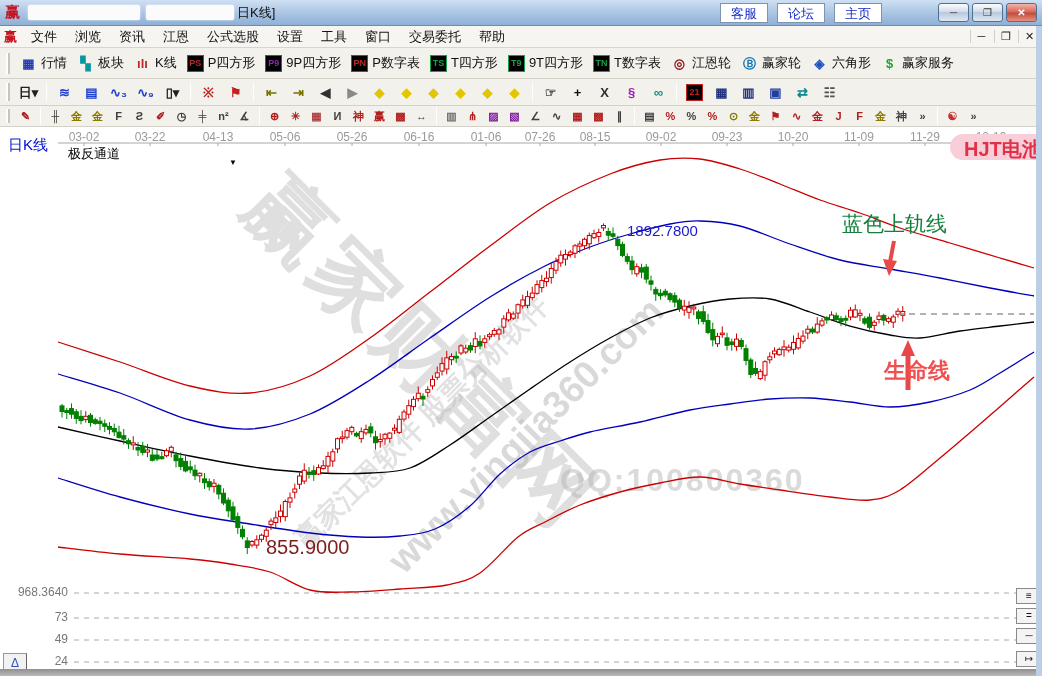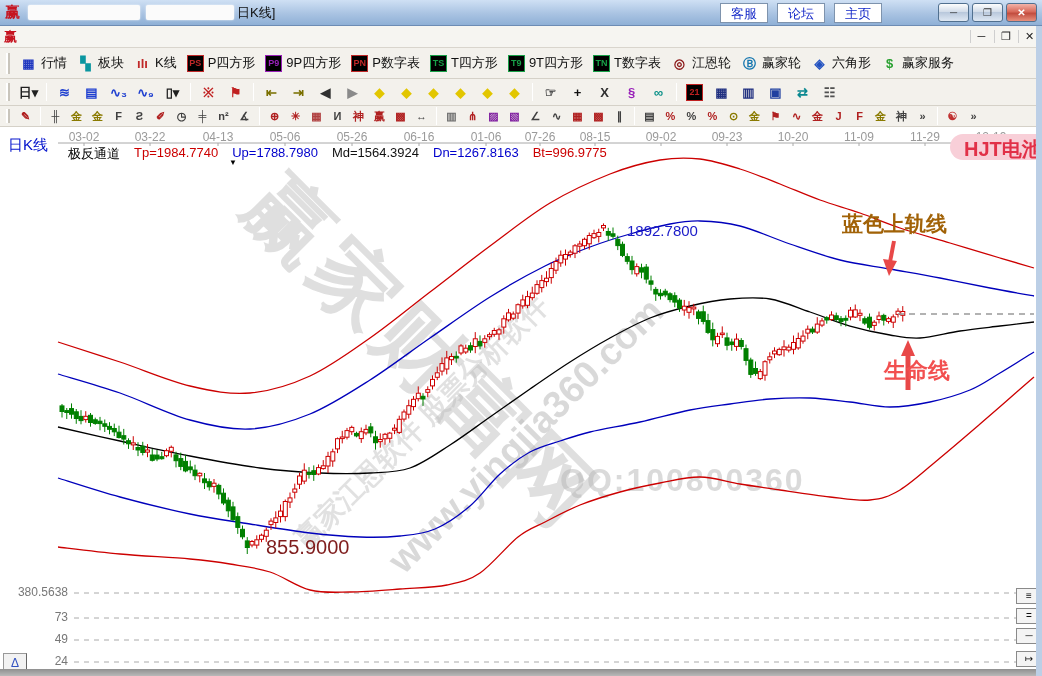--- a/index.html
+++ b/index.html
@@ -47,21 +47,21 @@
   .wm-qq{left:560px;top:335px;font-size:32px;letter-spacing:2px;color:rgba(182,182,182,.50)}
   .tab-kline{left:8px;top:9px;font-size:15px;color:#0010cc}
   .dates{left:0;top:3px;width:1036px;height:13px}
   .date{position:absolute;top:0;transform:translateX(-50%);font-size:12px;color:#9a9a9a}
   .indrow{left:68px;top:18px;display:flex;gap:14px;font-size:13px}
   .ind-name{color:#000}
   .up-caret{left:229px;top:31px;font-size:8px;color:#000}
   .badge{left:950px;top:7px;height:26px;padding:2px 14px;background:#f8cfd8;border-radius:13px;color:#e13048;font-size:20px;font-weight:bold}
   .anno-peak{left:627px;top:95px;font-size:15px;color:#1a1ac8}
   .anno-trough{left:266px;top:409px;font-size:20px;color:#7f1d1d}
-  .anno-rail{left:842px;top:83px;font-size:21px;font-weight:bold;color:#a16207}
+  .anno-rail{left:842px;top:83px;font-size:21px;font-weight:normal;color:#15803d}
   .anno-life{left:884px;top:229px;font-size:22px;font-weight:bold;color:#f25050}
   .scale-lbl{position:absolute;z-index:3;text-align:right;font-size:12px;color:#777}
   .tri-btn{left:3px;top:526px;width:24px;height:20px;background:#f2f2f2;border:1px solid #999;border-right-color:#666;
     text-align:center;font-size:12px;color:#3050c0;line-height:18px;cursor:pointer}
   .rbtn{position:absolute;left:1016px;width:26px;height:16px;background:#f4f4f4;border:1px solid #8a8a8a;z-index:3;
     font-size:10px;line-height:14px;text-align:center;color:#111;cursor:pointer}
   .hscroll{position:absolute;left:0;top:669px;width:1036px;height:7px;background:linear-gradient(#8f8f8f,#b9b9b9);z-index:5}
   .frame-r{position:absolute;left:1036px;top:26px;width:6px;height:650px;background:#bccfe6;z-index:5}
 </style>
 </head>
@@ -83,20 +83,32 @@
       <div class="winbtns" id="winbtns">
           <div class="winbtn">─</div>
           <div class="winbtn">❐</div>
           <div class="winbtn close">✕</div>
         </div>
     </div>
   </div>
 
   <div class="menubar">
     <span class="applogo" style="font-size:13px">赢</span>
+    <div id="menuitems" style="display:flex">
+        <span class="menuitem">文件</span>
+        <span class="menuitem">浏览</span>
+        <span class="menuitem">资讯</span>
+        <span class="menuitem">江恩</span>
+        <span class="menuitem">公式选股</span>
+        <span class="menuitem">设置</span>
+        <span class="menuitem">工具</span>
+        <span class="menuitem">窗口</span>
+        <span class="menuitem">交易委托</span>
+        <span class="menuitem">帮助</span>
+      </div>
     <div class="menu-ctrls" id="childctrls">
         <span class="mctrl">─</span>
         <span class="mctrl">❐</span>
         <span class="mctrl">✕</span>
       </div>
   </div>
 
   <div class="tb tb1">
     <div class="grip"></div>
     <div id="tb1items" style="display:flex;align-items:center">
@@ -803,36 +815,29 @@
         <span class="date" style="left: 595px;">08-15</span>
         <span class="date" style="left: 661px;">09-02</span>
         <span class="date" style="left: 727px;">09-23</span>
         <span class="date" style="left: 793px;">10-20</span>
         <span class="date" style="left: 859px;">11-09</span>
         <span class="date" style="left: 925px;">11-29</span>
         <span class="date" style="left: 991px;">12-19</span>
       </div>
     <div class="ov indrow">
       <span class="ind-name">极反通道</span>
-      <span id="indvals" style="display:flex;gap:14px">
-          <span style="color: rgb(204, 0, 0);">Tp=1984.7740</span>
-          <span style="color: rgb(0, 0, 204);">Up=1788.7980</span>
-          <span style="color: rgb(17, 17, 17);">Md=1564.3924</span>
-          <span style="color: rgb(0, 0, 204);">Dn=1267.8163</span>
-          <span style="color: rgb(204, 0, 0);">Bt=996.9775</span>
-        </span>
     </div>
     <div class="ov up-caret">▼</div>
     <div class="ov badge">HJT电池</div>
     <div class="ov anno-peak">1892.7800</div>
     <div class="ov anno-trough">855.9000</div>
     <div class="ov anno-rail">蓝色上轨线</div>
     <div class="ov anno-life">生命线</div>
     <div id="scalelabels">
-        <div class="scale-lbl" style="left: 16px; top: 458px; width: 52px;">380.5638</div>
+        <div class="scale-lbl" style="left: 16px; top: 458px; width: 52px;">968.3640</div>
         <div class="scale-lbl" style="left: 40px; top: 483px; width: 28px;">73</div>
         <div class="scale-lbl" style="left: 40px; top: 505px; width: 28px;">49</div>
         <div class="scale-lbl" style="left: 40px; top: 527px; width: 28px;">24</div>
       </div>
     <div class="ov tri-btn">Δ</div>
     <div id="rightbtns">
         <div class="rbtn" style="top: 461px;">≡</div>
         <div class="rbtn" style="top: 481px;">=</div>
         <div class="rbtn" style="top: 501px;">─</div>
         <div class="rbtn" style="top: 524px;">↦</div>

